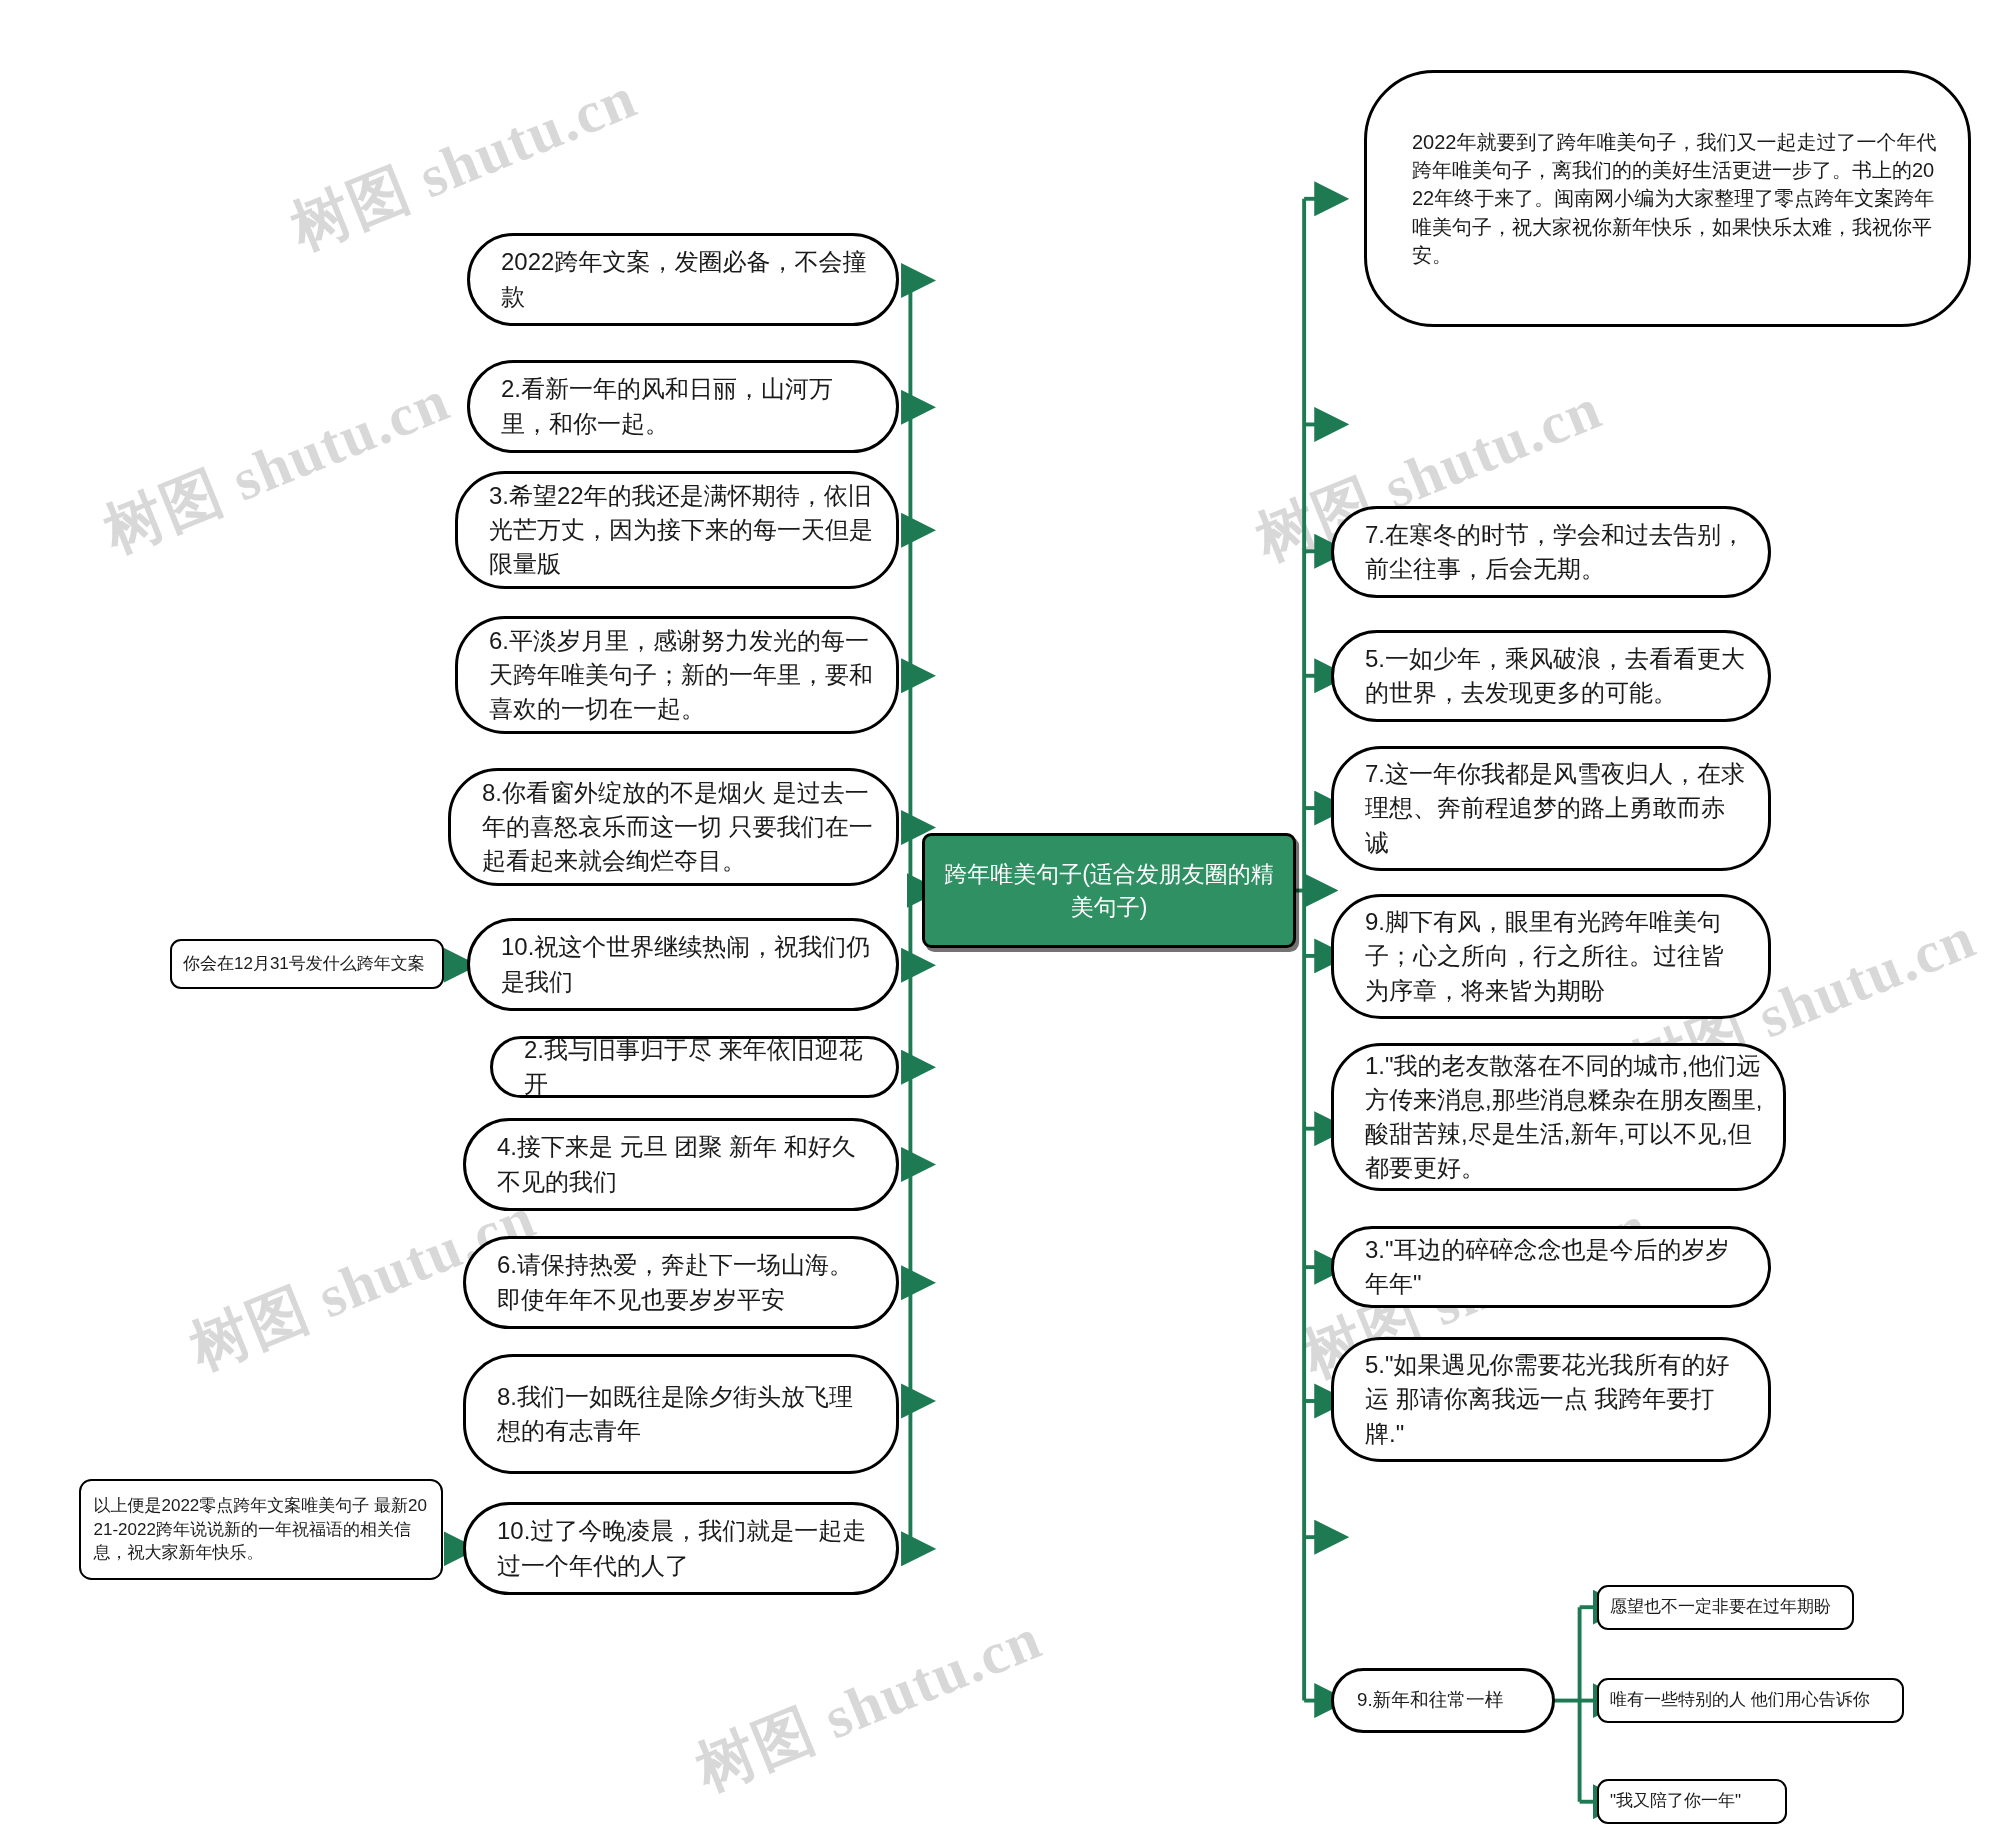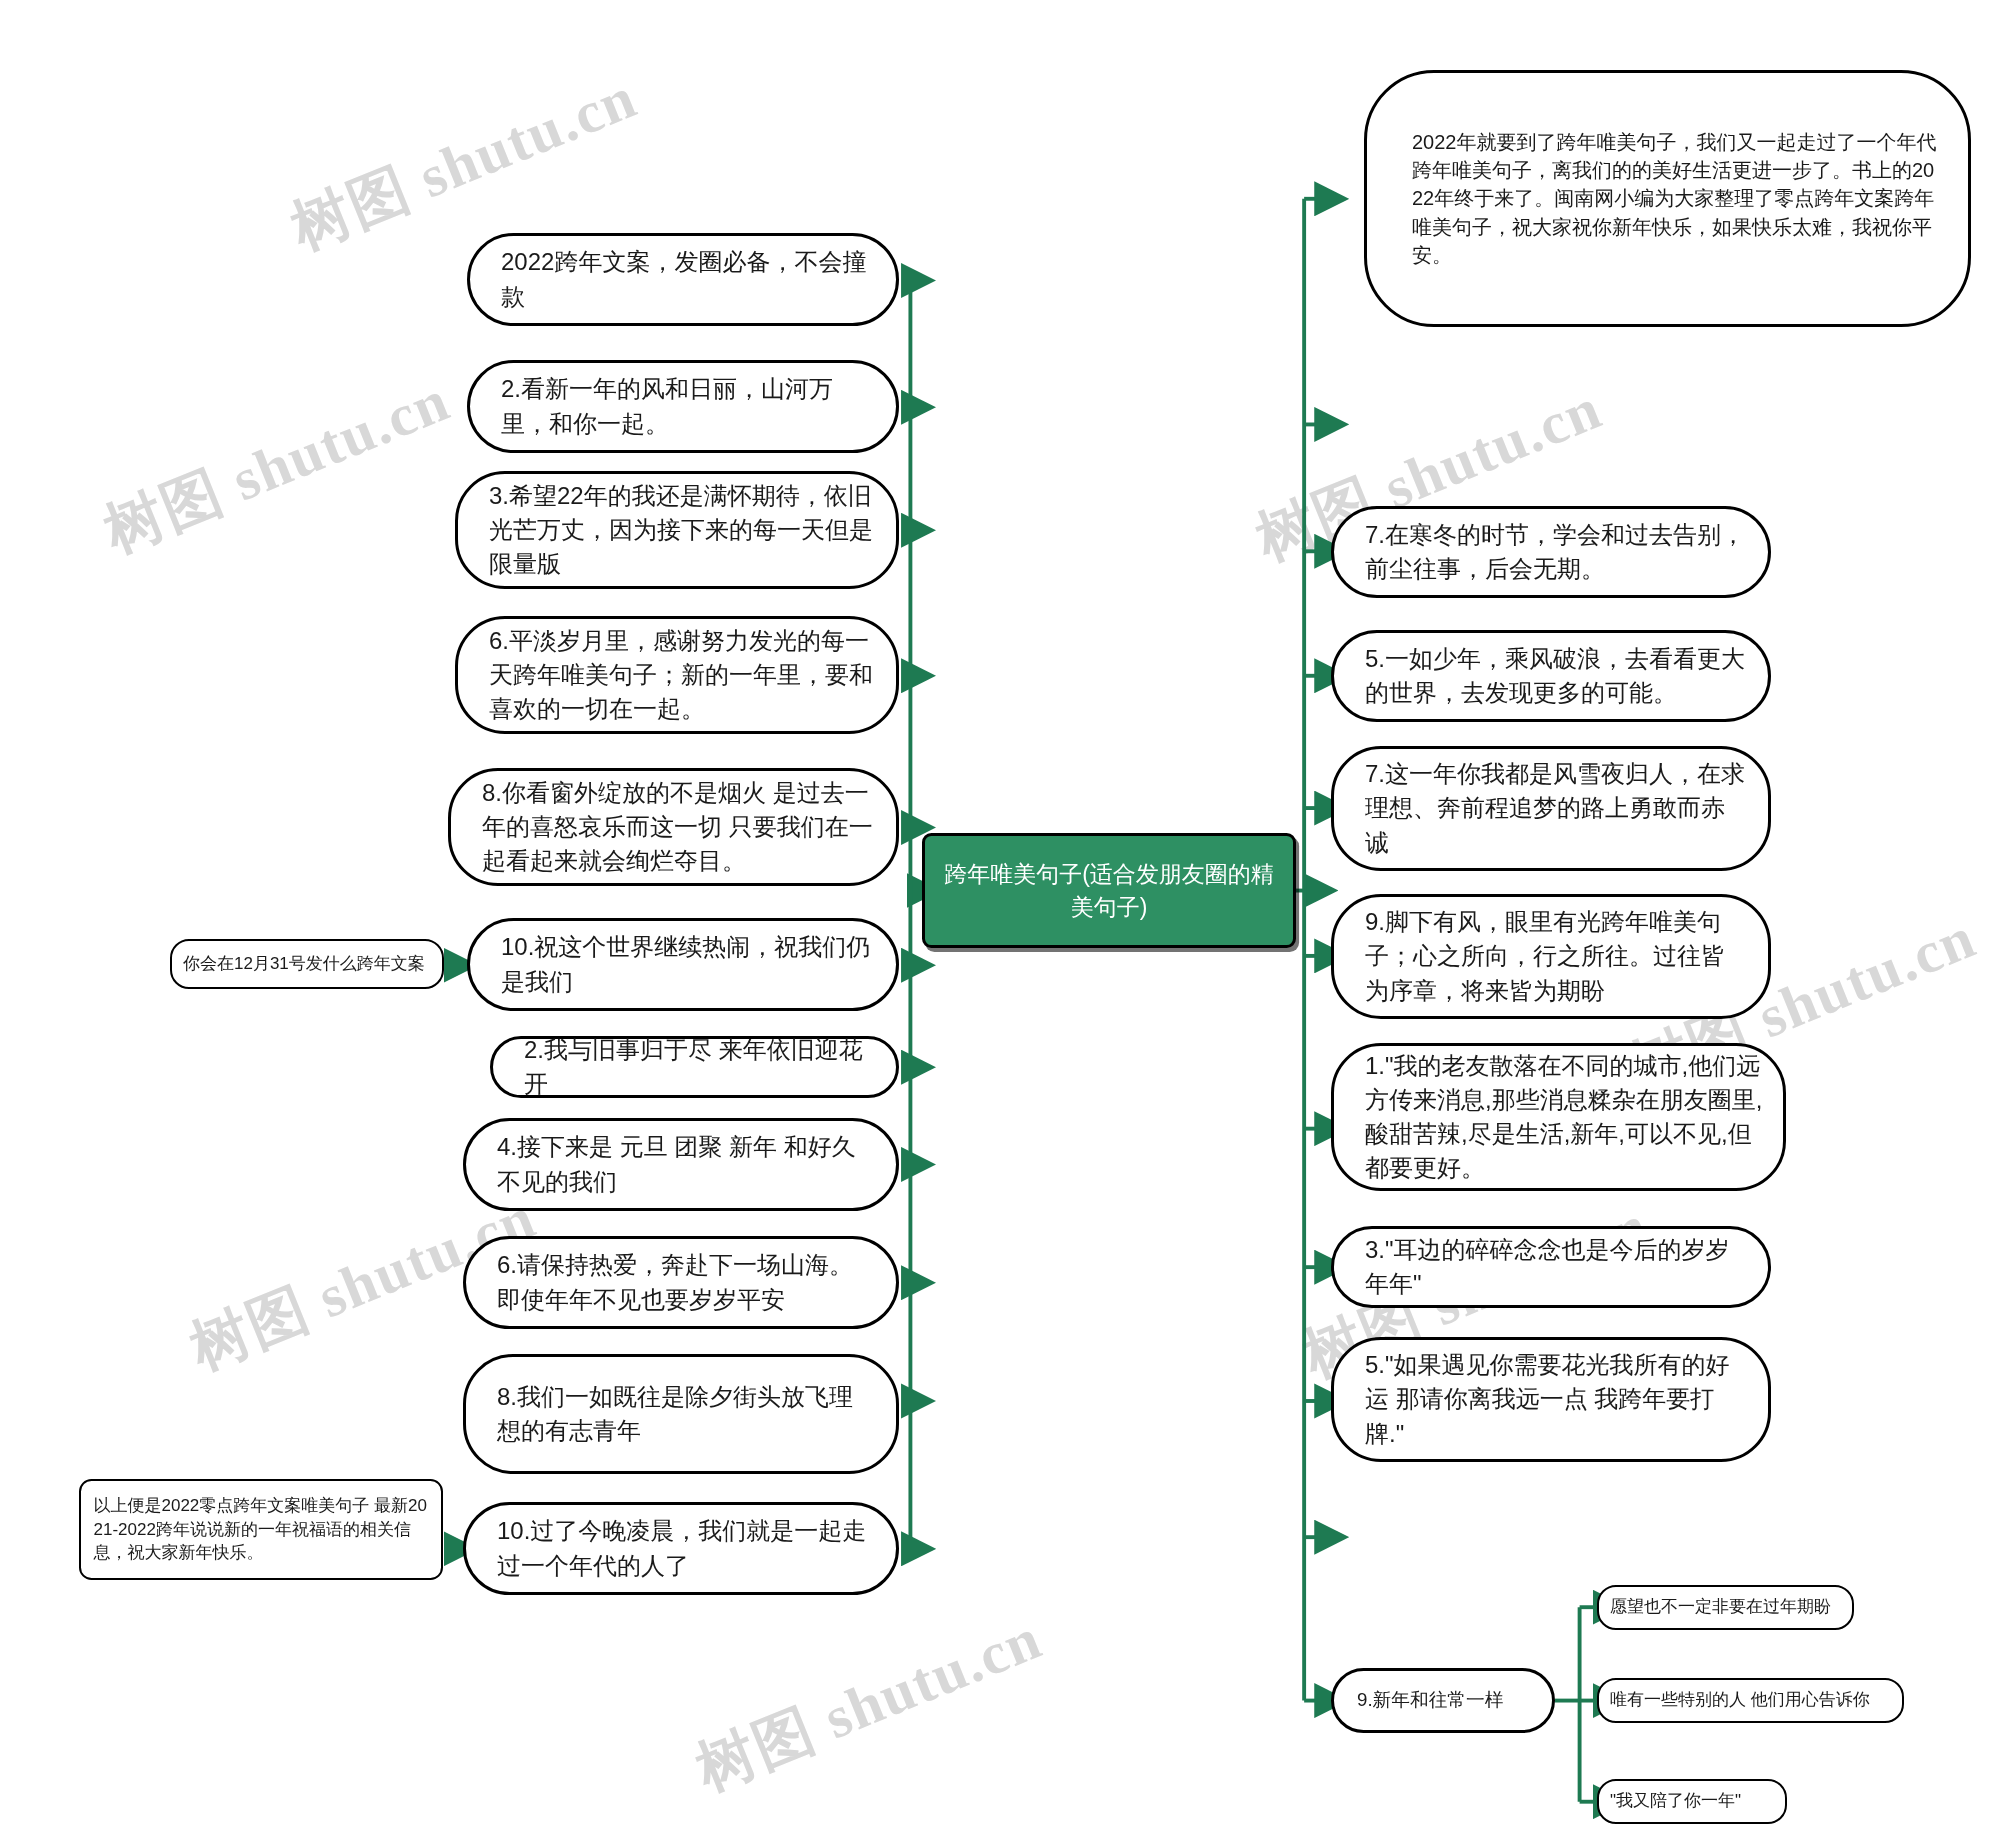--- a/index.html
+++ b/index.html
@@ -63,21 +63,21 @@
     padding: 11px 20px 11px 31px;
   }
   .pill-intro {
     border-radius: 70px;
     font-size: 20px;
     padding: 12.5px 31px 12.5px 45px;
   }
   
   .leaf {
     border-width: 2.3px;
-    border-radius: 19px;
+    border-radius: 11px;
     font-size: 17px;
     padding: 6.2px 11px;
   }
   .leaf-wide {
     border-width: 2.3px;
     border-radius: 12.5px;
     font-size: 17px;
     padding: 7.8px 12.5px;
     line-height: 1.38;
   }

